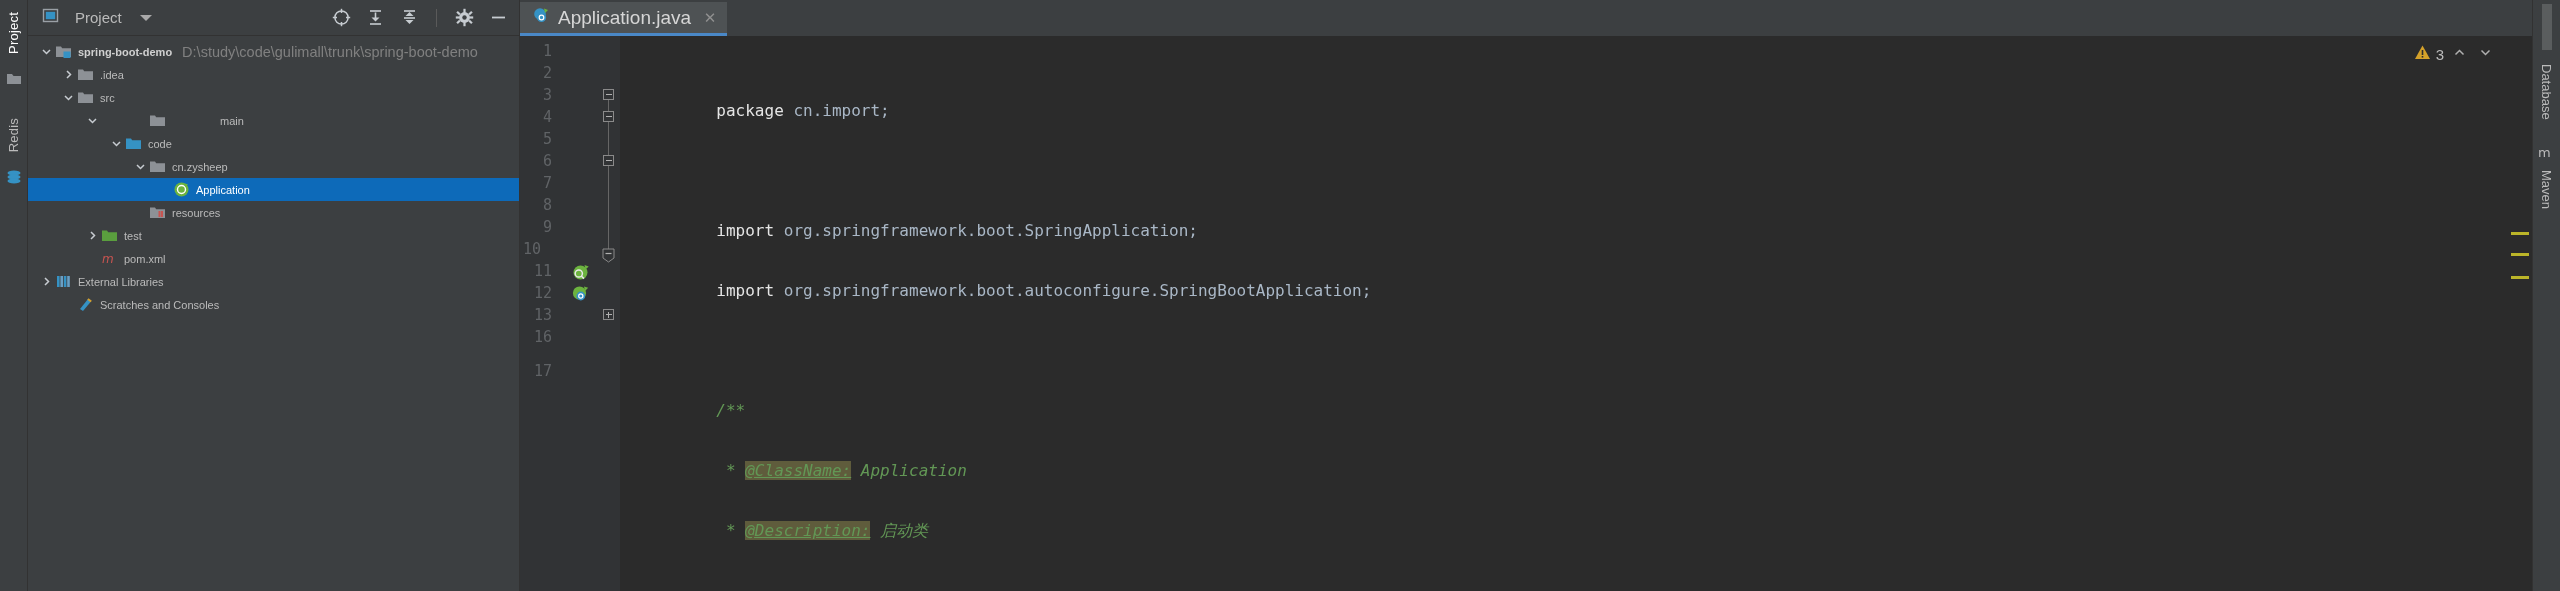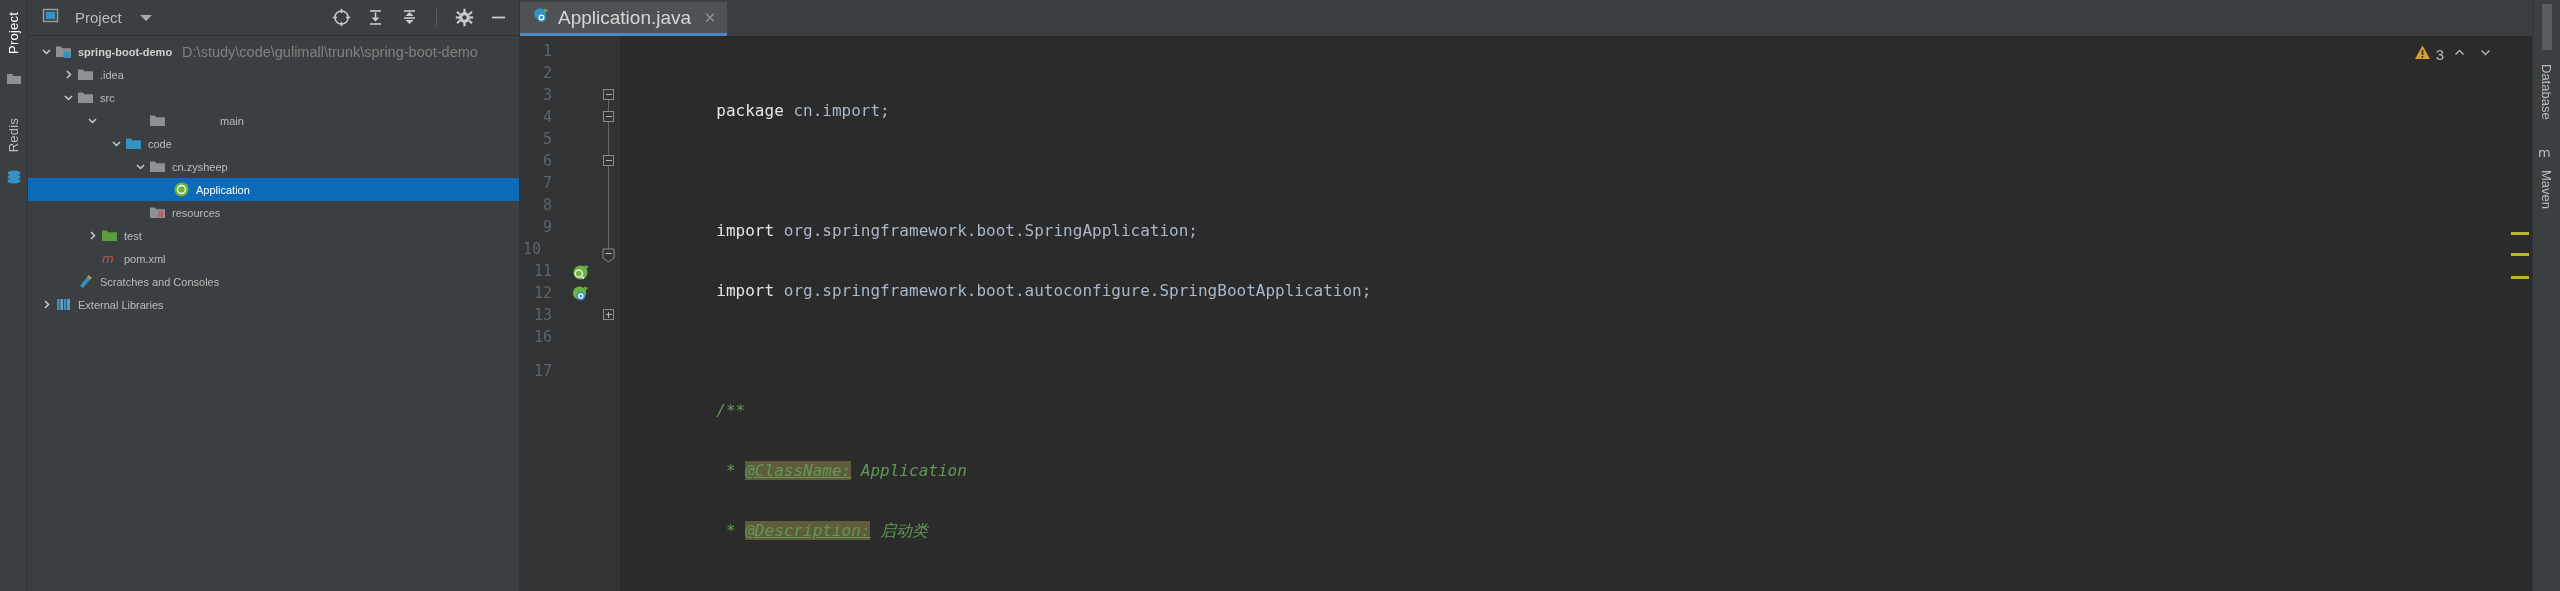--- a/index.html
+++ b/index.html
@@ -490,46 +490,46 @@
       <div class="trow" style="padding-left:56px;">
         <span class="arrow"></span>
         <span class="tico">
           <svg width="17" height="17" viewBox="0 0 17 17">
             <text x="1" y="13" font-family="DejaVu Sans" font-size="12" font-style="italic" fill="#c75450">m</text>
           </svg>
         </span>
         <span class="tlabel">pom.xml</span>
       </div>
 
-      <div class="trow" style="padding-left:32px;">
-        <span class="arrow"></span>
-        <span class="tico">
-          <svg width="17" height="17" viewBox="0 0 17 17">
-            <path d="M3 13 L11 3 L14 5.5 L6 15 Z" fill="#3592c4"></path>
-            <path d="M11.5 2.2 L14.8 4.8 L13.6 6.3 L10.3 3.7 Z" fill="#d4a030"></path>
-          </svg>
-        </span>
-        <span class="tlabel">Scratches and Consoles</span>
-      </div>
-
       <div class="trow" style="padding-left:10px;">
         <span class="arrow">
           <svg width="13" height="13" viewBox="0 0 13 13">
               <path d="M5 3l3.5 3.5L5 10" fill="none" stroke="#c7ccd1" stroke-width="1.5"></path>
             </svg>
         </span>
         <span class="tico">
           <svg width="17" height="17" viewBox="0 0 17 17">
             <rect x="2" y="3" width="2.6" height="11" fill="#3592c4"></rect>
             <rect x="5.4" y="3" width="2.6" height="11" fill="#6a9fc4"></rect>
             <rect x="8.8" y="3" width="2.6" height="11" fill="#3592c4"></rect>
             <rect x="12.2" y="3" width="2.6" height="11" fill="#6a9fc4"></rect>
           </svg>
         </span>
         <span class="tlabel">External Libraries</span>
+      </div>
+
+      <div class="trow" style="padding-left:32px;">
+        <span class="arrow"></span>
+        <span class="tico">
+          <svg width="17" height="17" viewBox="0 0 17 17">
+            <path d="M3 13 L11 3 L14 5.5 L6 15 Z" fill="#3592c4"></path>
+            <path d="M11.5 2.2 L14.8 4.8 L13.6 6.3 L10.3 3.7 Z" fill="#d4a030"></path>
+          </svg>
+        </span>
+        <span class="tlabel">Scratches and Consoles</span>
       </div>
 
     </div>
   </div>
 
   <div class="editor-area">
 
     <div class="tab-bar">
       <div class="tab">
         <span>

